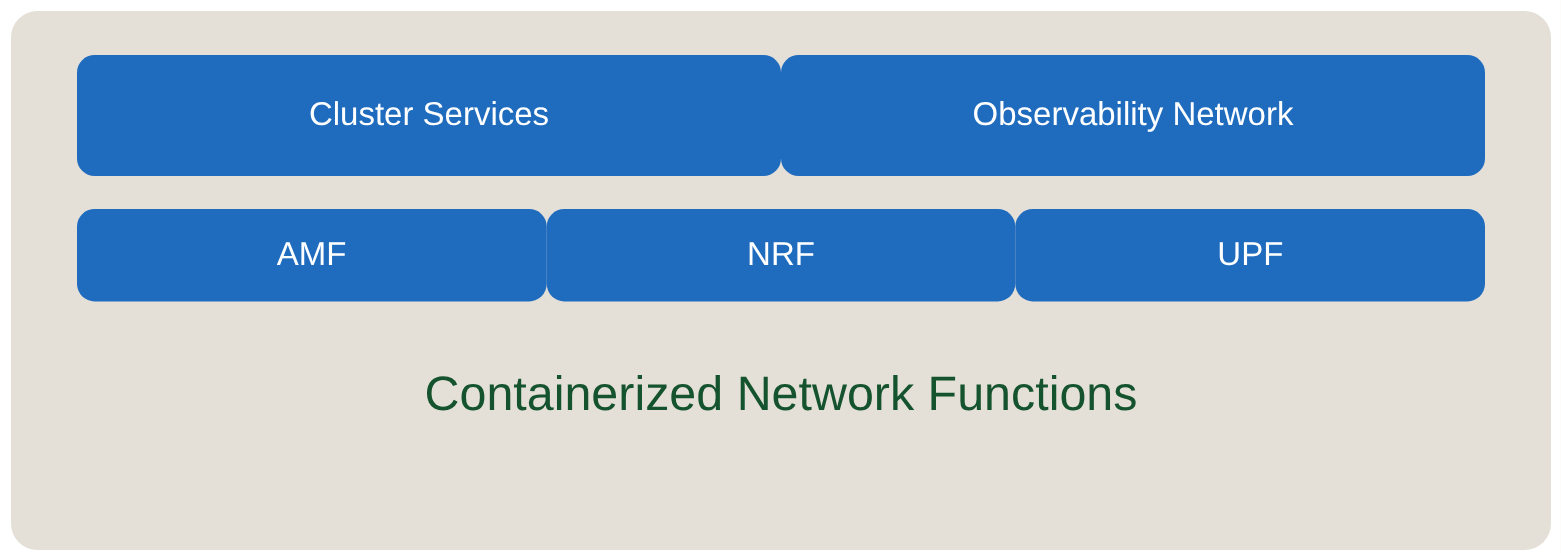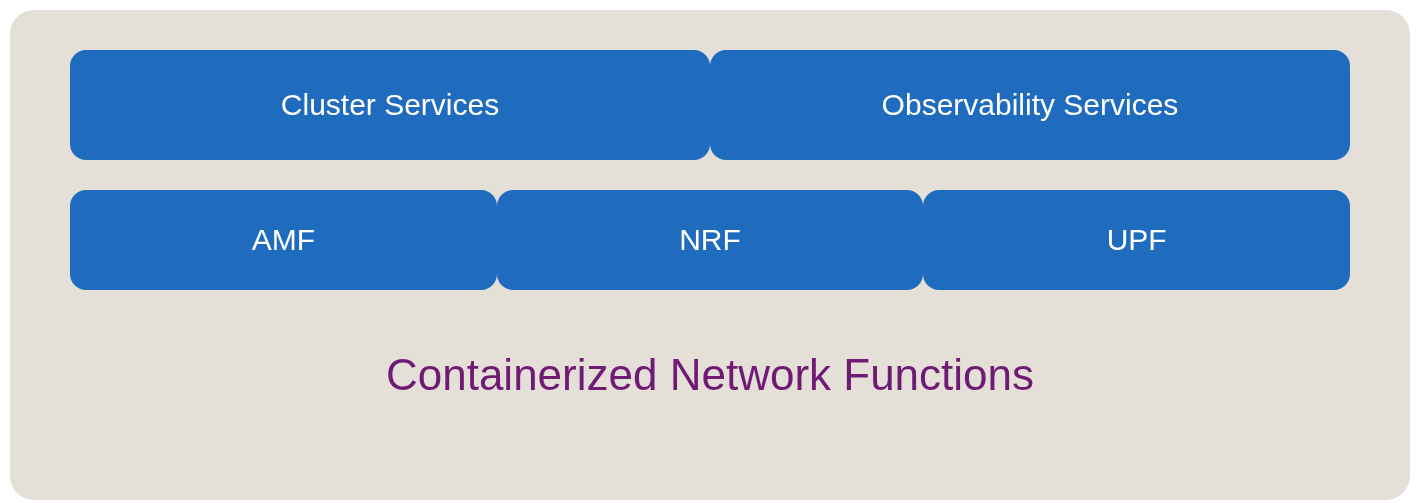--- a/index.html
+++ b/index.html
@@ -24,53 +24,53 @@
     .row {
       display: flex;
       margin-bottom: 30px;
     }
     .row-top .box {
       flex: 1;
       height: 110px;
     }
     .row-bottom .box {
       flex: 1;
-      height: 100px;
+      height: 84px;
     }
     .box {
       background: #1f6cbf;
       border-radius: 16px;
       display: flex;
       align-items: center;
       justify-content: center;
       color: #ffffff;
       font-size: 30px;
       font-weight: 400;
     }
     .row-bottom .box {
       font-size: 30px;
     }
     .title {
       text-align: center;
       font-size: 44px;
-      color: #701a75;
+      color: #14532d;
       margin-top: 30px;
       font-weight: 400;
     }
   </style>
 </head>
 <body>
 
 <div class="container">
   <div class="row row-top">
     <div class="box">
       <span>Cluster Services</span>
     </div>
     <div class="box">
-      <span>Observability Services</span>
+      <span>Observability Network</span>
     </div>
   </div>
   <div class="row row-bottom">
     <div class="box">
       <span>AMF</span>
     </div>
     <div class="box">
       <span>NRF</span>
     </div>
     <div class="box">

